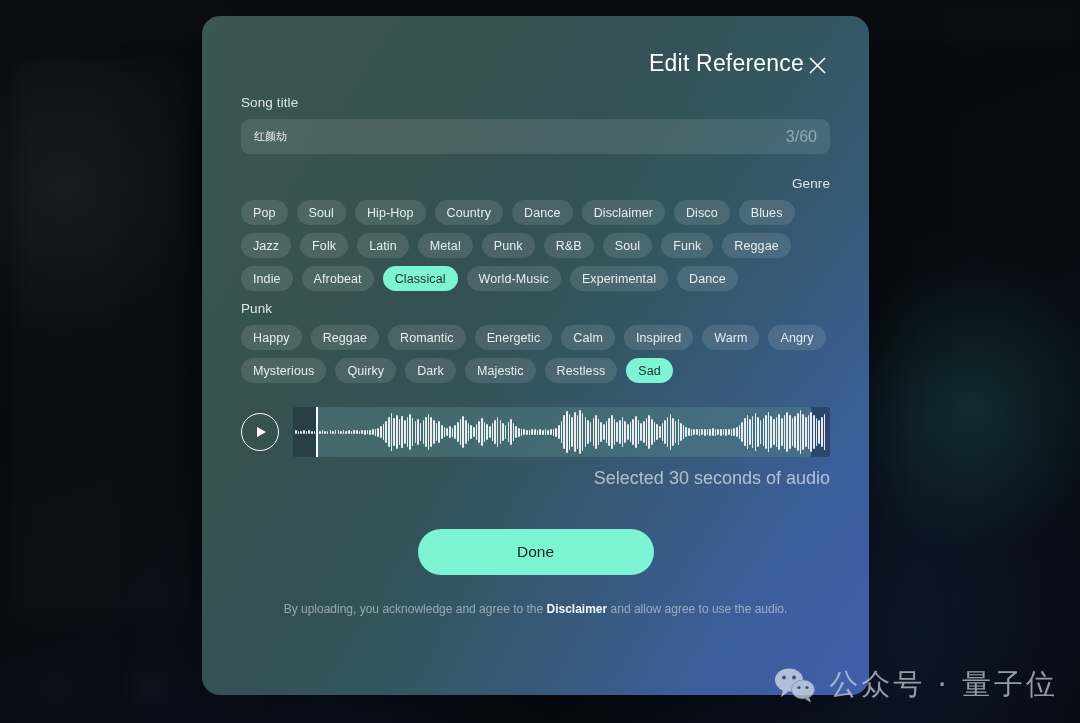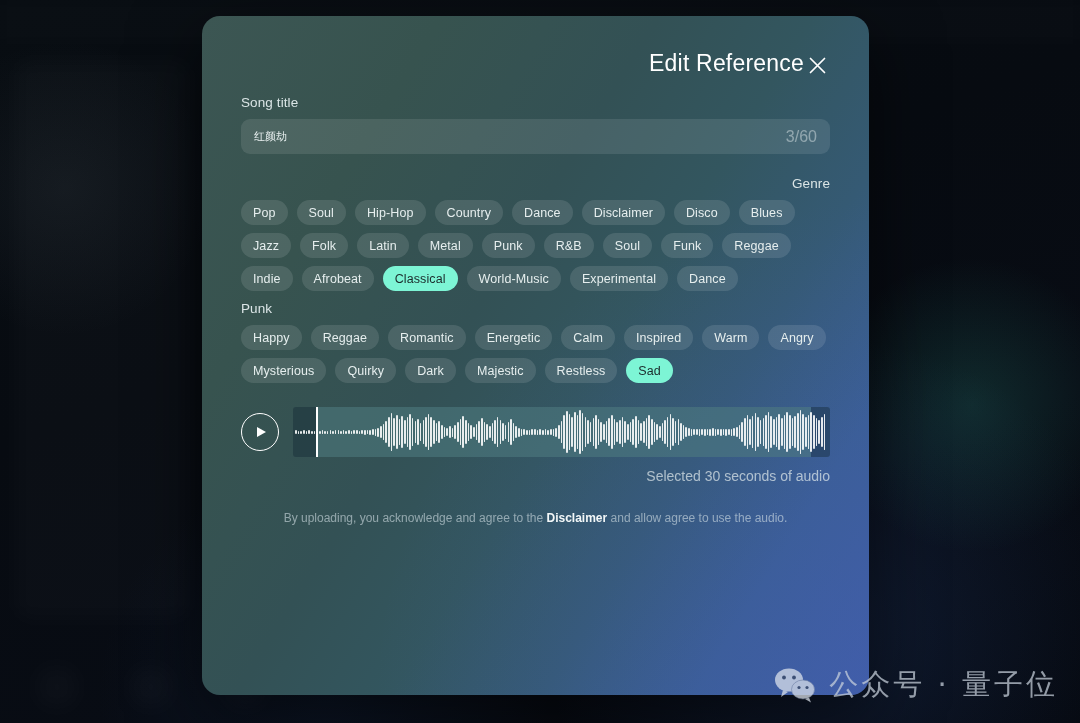--- a/index.html
+++ b/index.html
@@ -176,21 +176,21 @@
     width:1.6px; flex:none;
     background:rgba(255,255,255,0.88);
     border-radius:1px;
   }
   #playhead {
     position:absolute; top:0; bottom:0; left:4.2%;
     width:2.2px; background:#ffffff;
   }
   #clip-note {
     text-align:right;
-    font-size:14px; color:rgba(222,232,234,0.72);
+    font-size:18px; color:rgba(222,232,234,0.72);
     margin-top:11px;
   }
 
   
   #done-button {
     display:block;
     width:236px; height:46px;
     margin:40px auto 0 auto;
     border:none; border-radius:23px;
     background:#7df5d5;
@@ -513,20 +513,21 @@
               <div class="wave-bar" style="height: 30px;"></div>
               <div class="wave-bar" style="height: 36px;"></div>
             </div>
           <div id="playhead" style="left: 4.2%;"></div>
         </div>
       </div>
 
       <div id="clip-note">Selected 30 seconds of audio</div>
     </div>
 
+    <button id="done-button">Done</button>
 
     <div id="disclaimer-line">
       <span>By uploading, you acknowledge and agree to the </span><a id="disclaimer-link">Disclaimer</a><span> and allow agree to use the audio.</span>
     </div>
 
   </div>
 </div>
 
 <div id="watermark">
   <svg width="42" height="36" viewBox="0 0 42 36">

